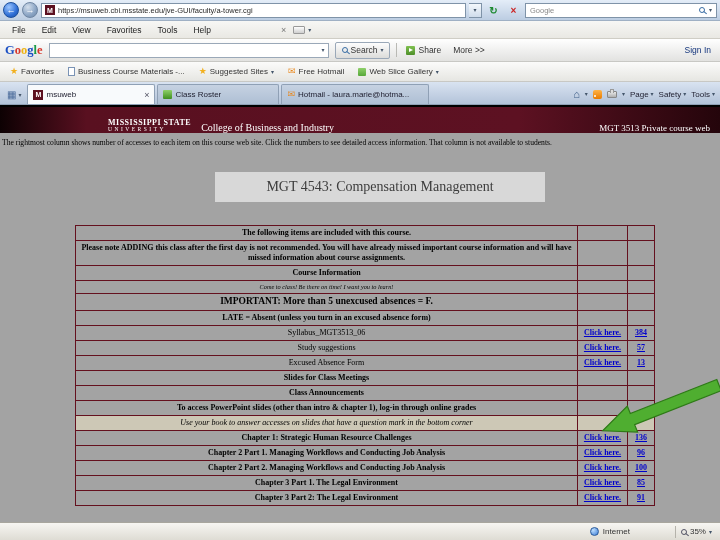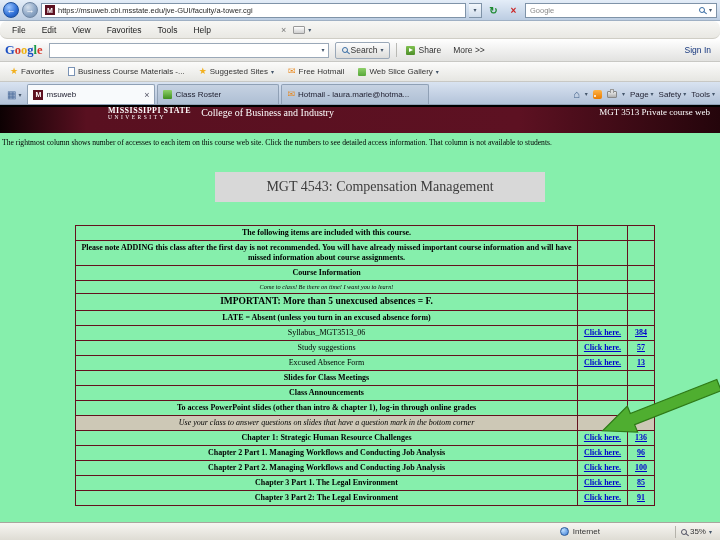--- a/index.html
+++ b/index.html
@@ -18,21 +18,21 @@
   .favicon-m { width:10px; height:10px; background:#5c1020; color:#fff; font-size:7px; font-weight:bold; display:flex; align-items:center; justify-content:center; flex:none; }
   .addr-dd { width:13px; height:15px; background:linear-gradient(#f4f8fc,#cfdceb); border:1px solid #7f93a8; border-left:none; display:flex; align-items:center; justify-content:center; }
   .sq-btn { width:17px; height:16px; display:flex; align-items:center; justify-content:center; font-size:10px; flex:none; }
   .sq-btn.refresh span { color:#1f8a33; font-weight:bold; }
   .sq-btn.stop span { color:#c22; font-weight:bold; }
   .search-field { width:192px; height:15px; background:#fff; border:1px solid #7f93a8; display:flex; align-items:center; font-size:7.5px; color:#8a8a8a; padding:0 4px; gap:4px; flex:none; }
   .mag { display:inline-block; width:6px; height:6px; border:1.4px solid #3a6ea5; border-radius:50%; position:relative; flex:none; }
   .mag::after { content:""; position:absolute; width:4px; height:1.4px; background:#3a6ea5; right:-3.5px; bottom:-1.5px; transform:rotate(40deg); }
 
   
-  .menu-row { height:18px; background:linear-gradient(#f7f7f5,#e9e8e3); border-bottom:1px solid #cfcdc5; display:flex; align-items:center; padding:0 4px; font-size:8.5px; color:#222;border-radius:7px; }
+  .menu-row { height:18px; background:linear-gradient(#f7f7f5,#e9e8e3); border-bottom:1px solid #cfcdc5; display:flex; align-items:center; padding:0 4px; font-size:8.5px; color:#222; }
   .menu-item { padding:0 8px; }
   .menu-x { margin-left:58px; color:#777; font-size:9px; padding:0 4px; }
   .snip-icon { width:12px; height:8px; background:linear-gradient(#fdfdfd,#cfcfcf); border:1px solid #999; border-radius:1px; margin:0 3px; }
 
   
   .gtb-row { height:23px; background:linear-gradient(#ffffff,#e2e2e0); border-bottom:1px solid #c8c8c4; display:flex; align-items:center; padding:0 5px; gap:6px; font-size:8.5px; color:#333; }
   .google-logo { font-family:"Liberation Serif", serif; font-weight:bold; font-size:12.5px; line-height:1; }
   .gl-b { color:#1a4fc4; } .gl-r { color:#d7352a; } .gl-y { color:#eeb211; } .gl-g { color:#199a48; }
   .gtb-input { width:280px; height:15px; border:1px solid #9aa8b8; background:#fff; display:flex; align-items:center; justify-content:flex-end; padding:0 3px; }
   .gtb-btn { height:17px; border:1px solid #9aa8b8; background:linear-gradient(#fdfdfd,#dcdcda); display:flex; align-items:center; gap:3px; padding:0 6px; border-radius:2px; }
@@ -62,29 +62,29 @@
   .ticon-green { width:9px; height:9px; background:linear-gradient(#8fd06a,#3f8f1f); border-radius:1px; flex:none; }
   .cmd { display:flex; align-items:center; gap:5px; margin-left:auto; font-size:8px; height:20px; color:#223; padding-right:2px; }
   .house { color:#3f5f88; font-size:11px; line-height:1; }
   .feed-icon { width:9px; height:9px; border-radius:2px; background:linear-gradient(#ffb347,#e87b00); position:relative; flex:none; }
   .feed-icon::after { content:""; position:absolute; left:1.5px; bottom:1.5px; width:2px; height:2px; background:#fff; border-radius:50%; }
   .printer-icon { width:10px; height:7px; background:linear-gradient(#e8e8e8,#b0b0b0); border:1px solid #888; border-radius:1px; position:relative; flex:none; }
   .printer-icon::before { content:""; position:absolute; top:-3px; left:2px; right:2px; height:3px; background:#ddd; border:1px solid #999; border-bottom:none; }
   .cmd-text { display:flex; align-items:center; gap:2px; }
 
   
-  .banner { height:28px; border-top:2px solid #000; background:linear-gradient(90deg,#0d0103 0%,#591020 12%,#5d1122 72%,#24050b 100%); display:flex; align-items:flex-start; color:#fff; padding:0 8px; gap:10px; }
+  .banner { height:28px; border-top:2px solid #000; background:linear-gradient(90deg,#0d0103 0%,#591020 12%,#5d1122 72%,#24050b 100%); display:flex; align-items:flex-end; color:#fff; padding:0 8px; gap:10px; }
   .msu-logo { display:flex; flex-direction:column; line-height:1.05; font-family:"Liberation Serif", serif; margin-left:100px; }
   .msu1 { font-size:8px; font-weight:bold; letter-spacing:0.5px; }
   .msu2 { font-size:5.5px; letter-spacing:2.5px; }
   .college { font-family:"Liberation Serif", serif; font-size:10px; }
   .banner-right { margin-left:auto; font-family:"Liberation Serif", serif; font-size:9px; padding-right:2px; }
 
   
-  .page-body { position:relative; height:389px; background:#86efac; overflow:hidden; }
+  .page-body { position:relative; height:389px; background:#a3a3a3; overflow:hidden; }
   .notice { font-family:"Liberation Serif", serif; font-size:7.6px; color:#000; padding:5px 2px 0 2px; white-space:nowrap; }
   .slide-title { position:absolute; left:215px; top:39px; width:330px; height:30px; background:#d8d8d8; display:flex; align-items:center; justify-content:center; font-family:"Liberation Serif", serif; font-size:14px; color:#3d3d3d; }
 
   .course-table { position:absolute; left:75px; top:92px; border-collapse:collapse; font-family:"Liberation Serif", serif; color:#000;border-radius:8px; }
   .course-table td { border:1px solid #64101e; padding:2px 3px; text-align:center; font-size:8px; line-height:1.25; vertical-align:middle; }
   .c-desc { width:502px; }
   .c-link { width:50px; font-size:7.5px; }
   .c-count { width:27px; font-size:7.5px; }
   .row-bold { font-weight:bold; }
   .row-important { font-weight:bold; font-size:9.5px !important; }
@@ -92,21 +92,21 @@
   .row-italic { font-style:italic; }
   tr.row-highlight td { background:#cdc8b6; }
   .click-link, .count-link { color:#0000cc; text-decoration:underline; cursor:pointer;font-weight:bold; }
 
   
   .arrow-layer { position:absolute; left:0; top:0; width:720px; height:540px; pointer-events:none; z-index:50; }
 
   
   .status-bar { position:absolute; bottom:0; left:0; right:0; height:18px; background:linear-gradient(#f7f6f2,#dedcd4); border-top:1px solid #a8a69e; display:flex; align-items:center; font-size:8px; color:#333; padding:0 8px; gap:5px; }
   .globe { width:9px; height:9px; border-radius:50%; background:radial-gradient(circle at 30% 30%, #bfe0ff, #3a7bd5); border:1px solid #2a5a9a; flex:none; }
-  .zone-group { display:flex; align-items:center; gap:4px; margin-right:70px; }
+  .zone-group { display:flex; align-items:center; gap:4px; margin-right:40px; }
   .ssep { width:1px; height:12px; background:#b5b3ab; }
   .zoom-group { display:flex; align-items:center; gap:3px; }
   .mag.dark { border-color:#556; }
   .mag.dark::after { background:#556; }
 </style>
 </head>
 <body>
 
 <div class="screen">
 
@@ -308,21 +308,21 @@
             <td class="c-desc row-bold">Class Announcements</td>
             <td class="c-link"></td>
             <td class="c-count"></td>
           </tr>
           <tr>
             <td class="c-desc row-bold">To access PowerPoint slides (other than intro &amp; chapter 1), log-in through online grades</td>
             <td class="c-link"></td>
             <td class="c-count"></td>
           </tr>
           <tr class="row-highlight">
-            <td class="c-desc row-italic">Use your class to answer questions on slides that have a question mark in the bottom corner</td>
+            <td class="c-desc row-italic">Use your book to answer accesses on slides that have a question mark in the bottom corner</td>
             <td class="c-link"></td>
             <td class="c-count"></td>
           </tr>
           <tr>
             <td class="c-desc row-bold">Chapter 1: Strategic Human Resource Challenges</td>
             <td class="c-link"><a class="click-link">Click here.</a></td>
             <td class="c-count"><a class="count-link">136</a></td>
           </tr>
           <tr>
             <td class="c-desc row-bold">Chapter 2 Part 1. Managing Workflows and Conducting Job Analysis</td>

